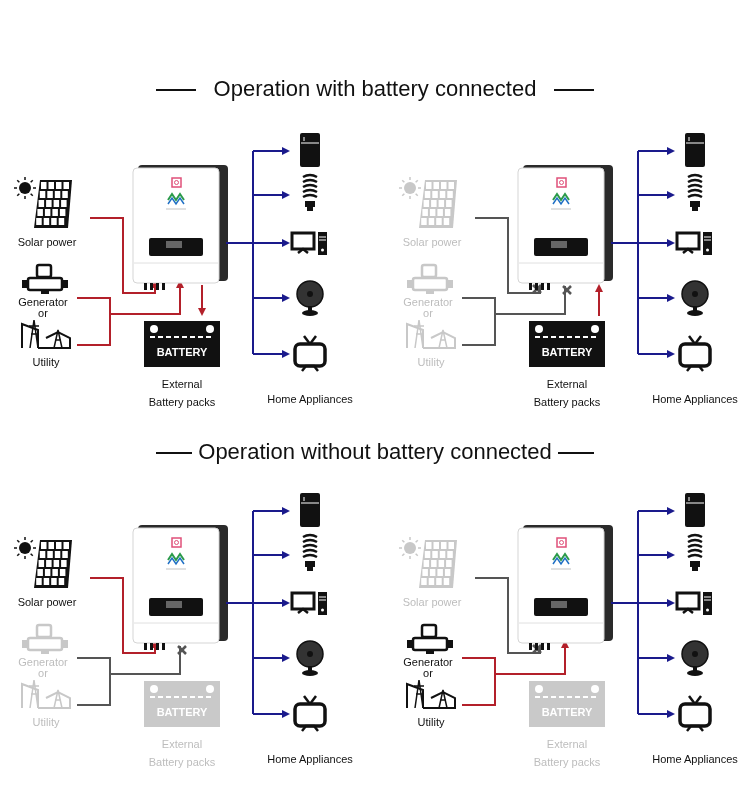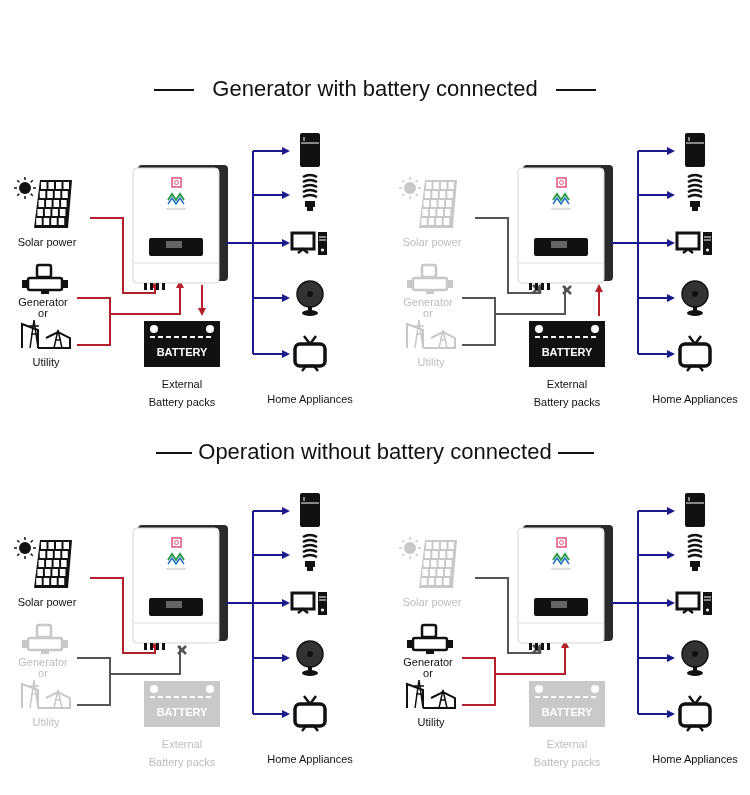--- a/index.html
+++ b/index.html
@@ -9,21 +9,21 @@
   #h1{top:76px;}
   #h2{top:439px;}
   #h2 .rule{margin:0 6px;width:36px;}
   svg.quad{position:absolute;width:375px;height:300px;overflow:visible;}
   .lbl{font-family:"Liberation Sans",sans-serif;font-size:11px;}
 </style>
 </head>
 <body>
 
 <div id="h1" class="heading">
-  <span class="rule"></span><span>Generator with battery connected</span><span class="rule"></span>
+  <span class="rule"></span><span>Operation with battery connected</span><span class="rule"></span>
 </div>
 <div id="h2" class="heading">
   <span class="rule"></span><span>Operation without battery connected</span><span class="rule"></span>
 </div>
 
 <div id="quads"></div>
 
 <svg class="quad" viewBox="0 0 375 300" style="left: 0px; top: 120px;">
     <g>
       <g>

